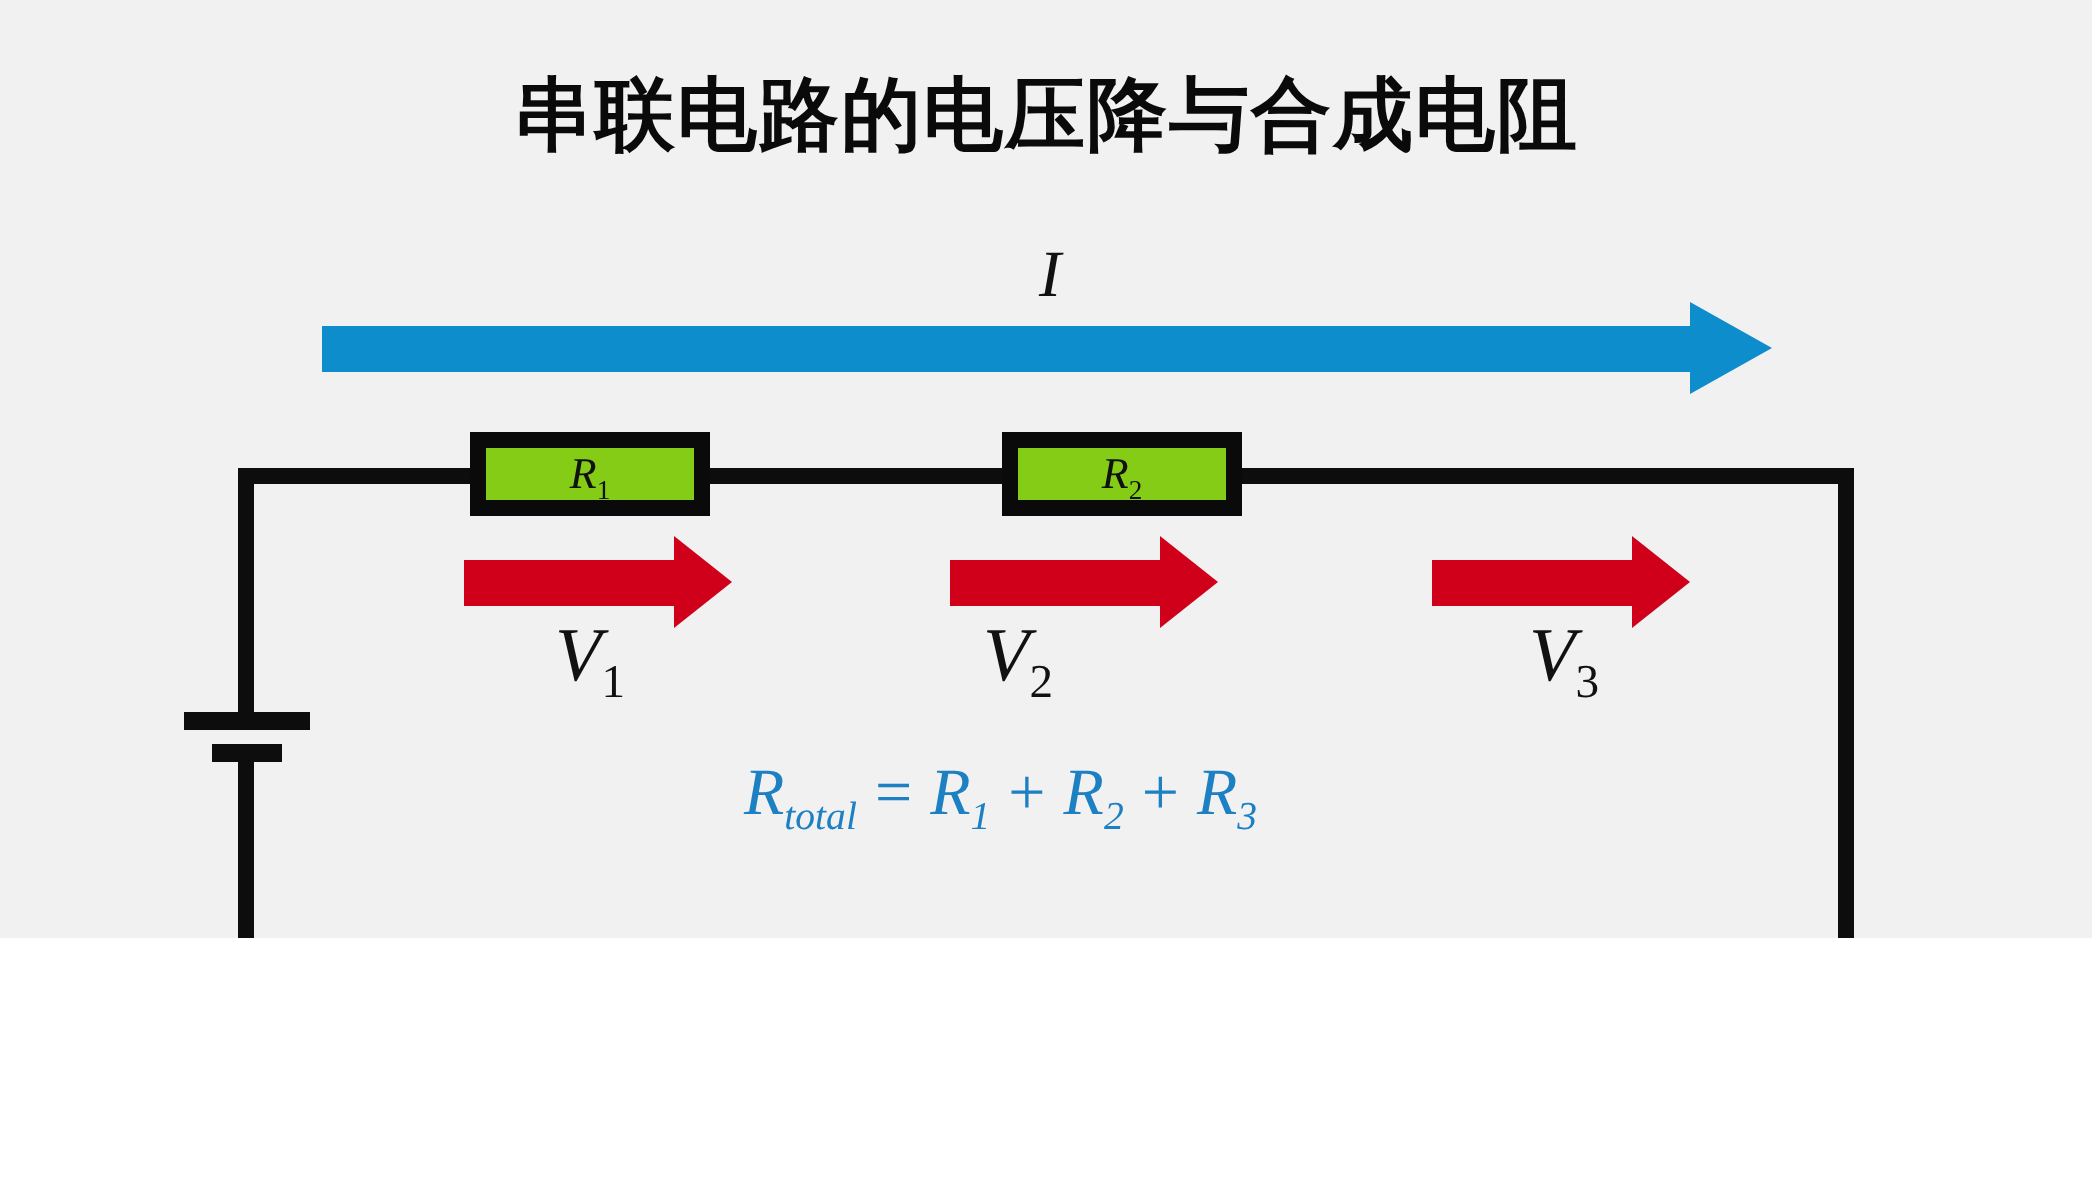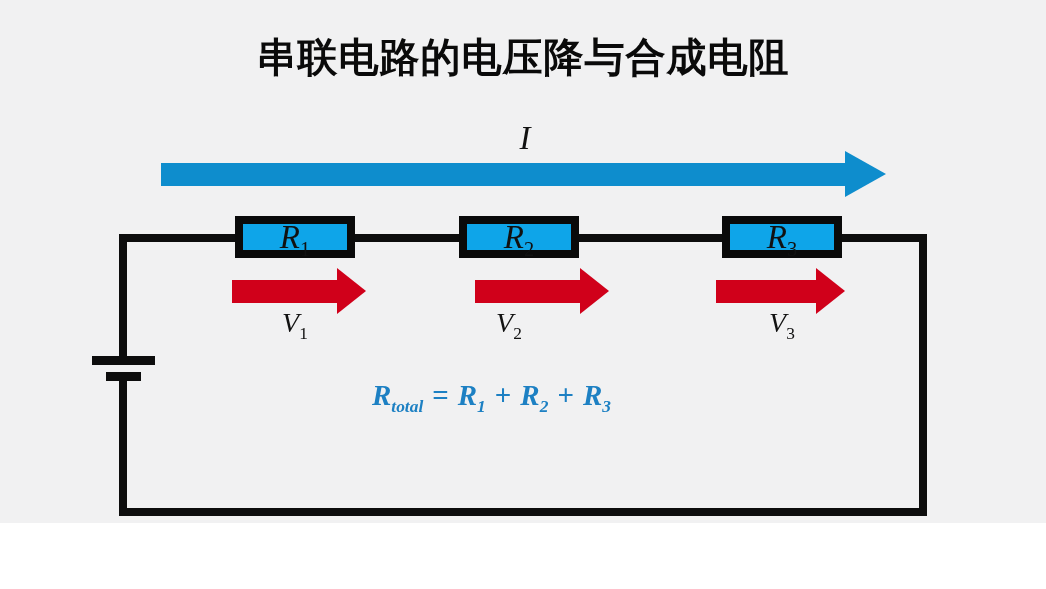--- a/index.html
+++ b/index.html
@@ -1,18 +1,18 @@
 <!DOCTYPE html>
 <html><head>
 <meta charset="utf-8">
 <style>
   html,body{margin:0;padding:0;}
   .canvas{
     position:relative;
-    width:1046px;height:523px;
+    width:1046px;height:469px;
     background:#f1f1f2;
     overflow:hidden;
     font-family:"Liberation Sans",sans-serif;
   }
   
   .title{
     position:absolute;left:0;top:30px;width:100%;
     text-align:center;
     font-size:40px;font-weight:bold;color:#0a0a0a;
     letter-spacing:1px;
@@ -40,55 +40,55 @@
   .wire-left-upper{left:119px;top:234px;width:8px;height:127px;}
   .wire-left-lower{left:119px;top:377px;width:8px;height:139px;}
   .wire-bottom{left:119px;top:508px;width:808px;height:8px;}
   .wire-right{left:919px;top:234px;width:8px;height:282px;}
   .battery-long{left:92px;top:356px;width:63px;height:9px;}
   .battery-short{left:106px;top:372px;width:35px;height:9px;}
   
   .resistor{
     position:absolute;top:216px;width:120px;height:42px;
     box-sizing:border-box;
-    background:#0ea5e9;
+    background:#84cc16;
     border:8px solid #0a0a0a;
     display:flex;align-items:center;justify-content:center;
     font-family:"Liberation Serif",serif;font-style:italic;
-    font-size:33px;color:#111;line-height:1;
+    font-size:22px;color:#111;line-height:1;
   }
   .resistor sub, .v-label sub{
     font-style:normal;font-size:0.62em;line-height:0;
   }
-  .r1{left:235px;} .r2{left:459px;} .r3{left:722px;}
+  .r1{left:235px;} .r2{left:501px;} .r3{left:722px;}
   
   .v-arrow-body{
     position:absolute;top:280px;height:23px;background:#d0001a;
   }
   .v-arrow-head{
     position:absolute;top:268px;width:0;height:0;
     border-top:23px solid transparent;
     border-bottom:23px solid transparent;
     border-left:29px solid #d0001a;
   }
   .v1b{left:232px;width:105px;} .v1h{left:337px;}
   .v2b{left:475px;width:105px;} .v2h{left:580px;}
   .v3b{left:716px;width:100px;} .v3h{left:816px;}
   .v-label{
     position:absolute;top:308px;width:80px;text-align:center;
     font-family:"Liberation Serif",serif;font-style:italic;
-    font-size:28px;color:#111;line-height:1.1;
+    font-size:38px;color:#111;line-height:1.1;
   }
   .vl1{left:255px;} .vl2{left:469px;} .vl3{left:742px;font-family:Liberation Serif, serif;}
   
   .formula{
     position:absolute;left:372px;
     font-family:"Liberation Serif",serif;
-    font-style:italic;font-weight:bold;
-    font-size:29px;color:#1d80c3;line-height:1;
+    font-style:italic;font-weight:normal;
+    font-size:33px;color:#1d80c3;line-height:1;
     white-space:nowrap;
   }
   .formula-r{top:381px;}
   .formula-v{top:428px;}
   .formula sub{font-size:0.6em;line-height:0;}
   .formula .op{font-style:normal;margin:0 9px;}
 </style>
 </head>
 <body>
 
@@ -108,23 +108,20 @@
 
   <div class="wire battery-long"></div>
   <div class="wire battery-short"></div>
 
   <div class="resistor r1">
     <span><span>R</span><sub>1</sub></span>
   </div>
   <div class="resistor r2">
     <span><span>R</span><sub>2</sub></span>
   </div>
-  <div class="resistor r3">
-    <span><span>R</span><sub>3</sub></span>
-  </div>
 
   <div class="v-arrow-body v1b"></div>
   <div class="v-arrow-head v1h"></div>
   <div class="v-arrow-body v2b"></div>
   <div class="v-arrow-head v2h"></div>
   <div class="v-arrow-body v3b"></div>
   <div class="v-arrow-head v3h"></div>
 
   <div class="v-label vl1"><span>V</span><sub>1</sub></div>
   <div class="v-label vl2"><span>V</span><sub>2</sub></div>

